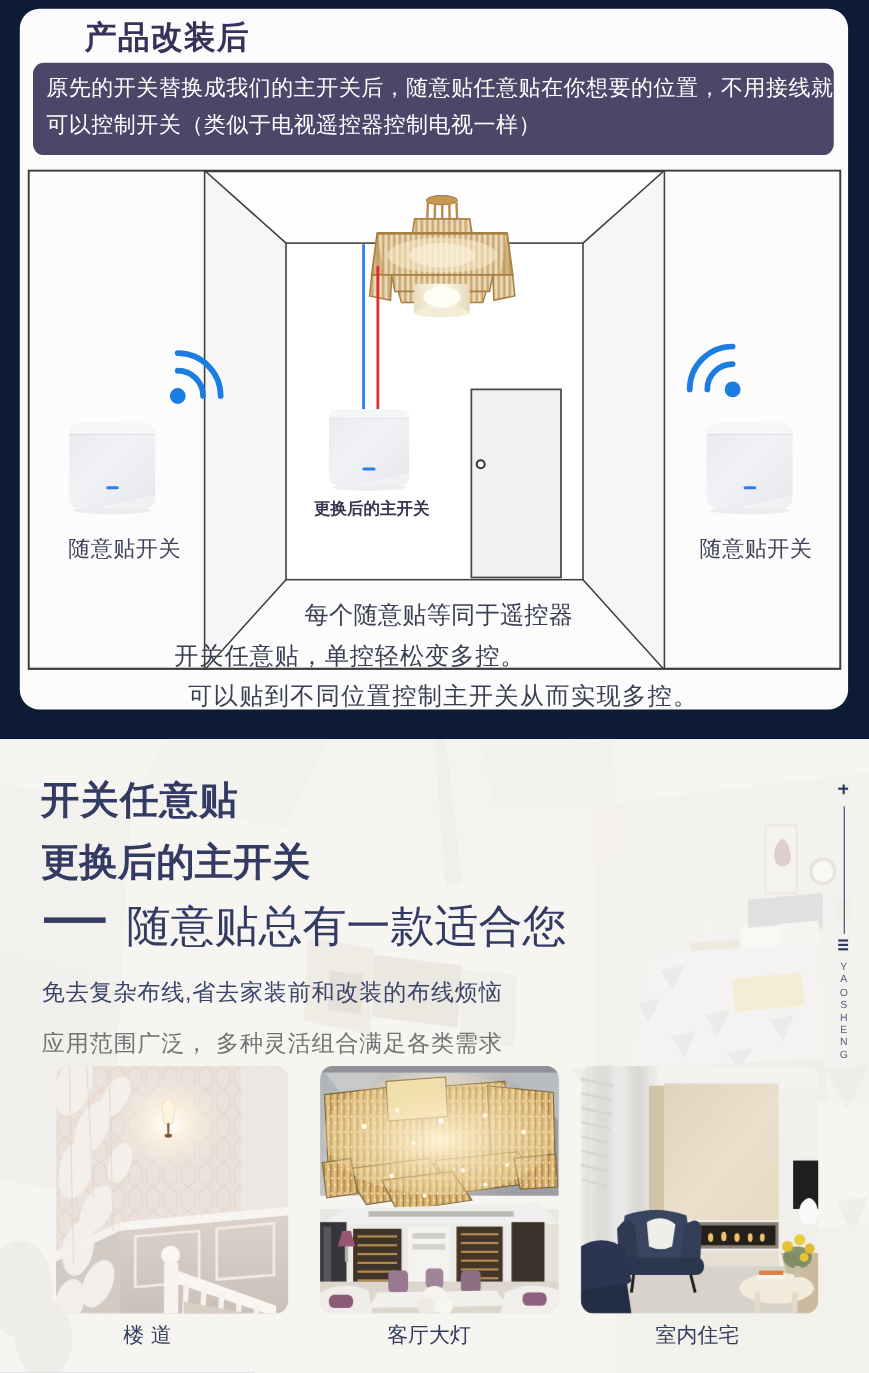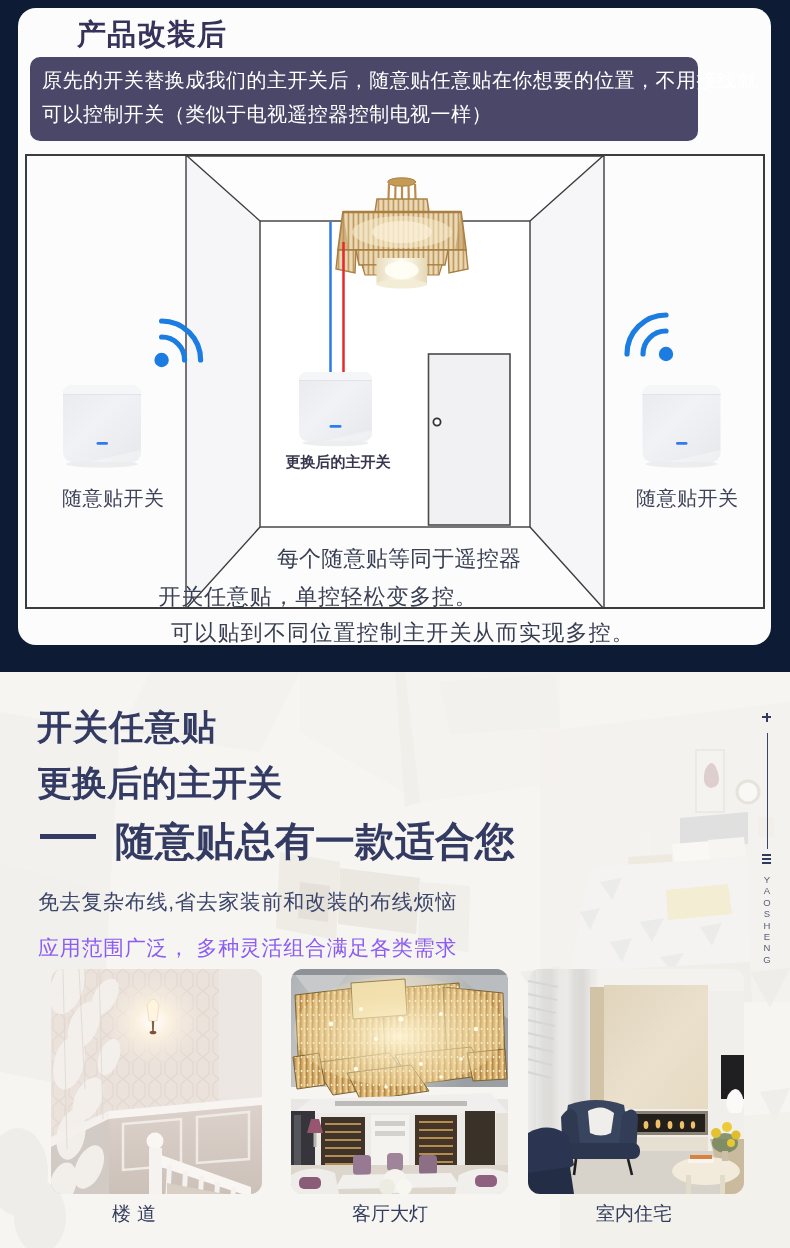--- a/index.html
+++ b/index.html
@@ -9,21 +9,21 @@
 </style>
 </head>
 <body>
 
 <div class="abs" style="left:0;top:0;width:790px;height:672px;background:#0d1b35;"></div>
 
 <div class="abs" style="left:18px;top:8px;width:753px;height:637px;background:#fcfcfd;border-radius:18px;"></div>
 
 <div class="abs" style="left:37px;top:15px;font-size:29px;font-weight:bold;color:#36325a;letter-spacing:1px;margin-left:40px;">产品改装后</div>
 
-<div class="abs" style="left:30px;top:57px;width:668px;height:84px;background:#4b4769;border-radius:10px;box-sizing:border-box;padding:6px 12px 0 12px;color:#ffffff;font-size:20px;line-height:34px;letter-spacing:0.45px;white-space:nowrap;">原先的开关替换成我们的主开关后，随意贴任意贴在你想要的位置，不用接线就<br>可以控制开关（类似于电视遥控器控制电视一样）</div>
+<div class="abs" style="left:30px;top:57px;width:728px;height:84px;background:#4b4769;border-radius:10px;box-sizing:border-box;padding:6px 12px 0 12px;color:#ffffff;font-size:20px;line-height:34px;letter-spacing:0.45px;white-space:nowrap;">原先的开关替换成我们的主开关后，随意贴任意贴在你想要的位置，不用接线就<br>可以控制开关（类似于电视遥控器控制电视一样）</div>
 
 <svg class="abs" style="left:25px;top:154px;" width="740" height="455" viewBox="0 0 740 455">
   <defs>
     <linearGradient id="swg" x1="0" y1="0" x2="1" y2="1">
       <stop offset="0" stop-color="#e8eaee"></stop>
       <stop offset="0.45" stop-color="#f1f2f5"></stop>
       <stop offset="1" stop-color="#e6e8ec"></stop>
     </linearGradient>
     <linearGradient id="tier" x1="0" y1="0" x2="1" y2="0">
       <stop offset="0" stop-color="#b98f52"></stop>
@@ -239,25 +239,25 @@
   </g>
   </g>
 </svg>
 
 <div class="abs" style="left:37px;top:704px;font-size:35px;font-weight:bold;color:#333b63;letter-spacing:1px;">开关任意贴</div>
 
 <div class="abs" style="left:37px;top:760px;font-size:35px;font-weight:bold;color:#333b63;">更换后的主开关</div>
 
 <div class="abs" style="left:40px;top:834px;width:56px;height:5px;background:#333b63;"></div>
 
-<div class="abs" style="left:115px;top:814px;font-size:40px;font-weight:bold;color:#333b63;">随意贴总有一款适合您</div>
+<div class="abs" style="left:115px;top:814px;font-size:40px;font-weight:normal;color:#333b63;">随意贴总有一款适合您</div>
 
 <div class="abs" style="left:38px;top:888px;font-size:21px;color:#3c456a;letter-spacing:0.7px;">免去复杂布线,省去家装前和改装的布线烦恼</div>
 
-<div class="abs" style="left:38px;top:934px;font-size:21px;color:#8b5cf6;letter-spacing:0.7px;text-align:right;">应用范围广泛， 多种灵活组合满足各类需求</div>
+<div class="abs" style="left:38px;top:934px;font-size:21px;color:#737373;letter-spacing:0.7px;text-align:right;">应用范围广泛， 多种灵活组合满足各类需求</div>
 
 <div class="abs" style="left:762px;top:716px;width:9px;height:2px;background:#2e3a5e;"></div>
 <div class="abs" style="left:765.5px;top:712.5px;width:2px;height:9px;background:#2e3a5e;"></div>
 
 <div class="abs" style="left:767px;top:733px;width:1px;height:116px;background:#3a4464;"></div>
 
 <div class="abs" style="left:762px;top:854px;width:9px;height:2px;background:#2e3a5e;"></div>
 <div class="abs" style="left:762px;top:858px;width:9px;height:2px;background:#2e3a5e;"></div>
 <div class="abs" style="left:762px;top:862px;width:9px;height:2px;background:#2e3a5e;"></div>
 

